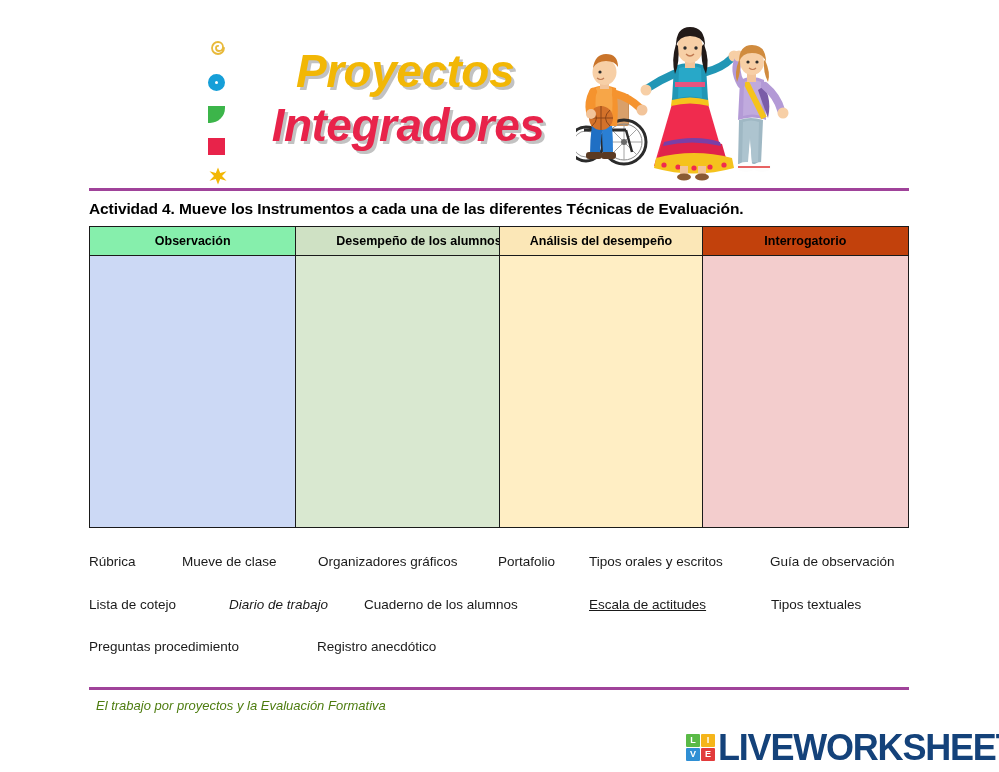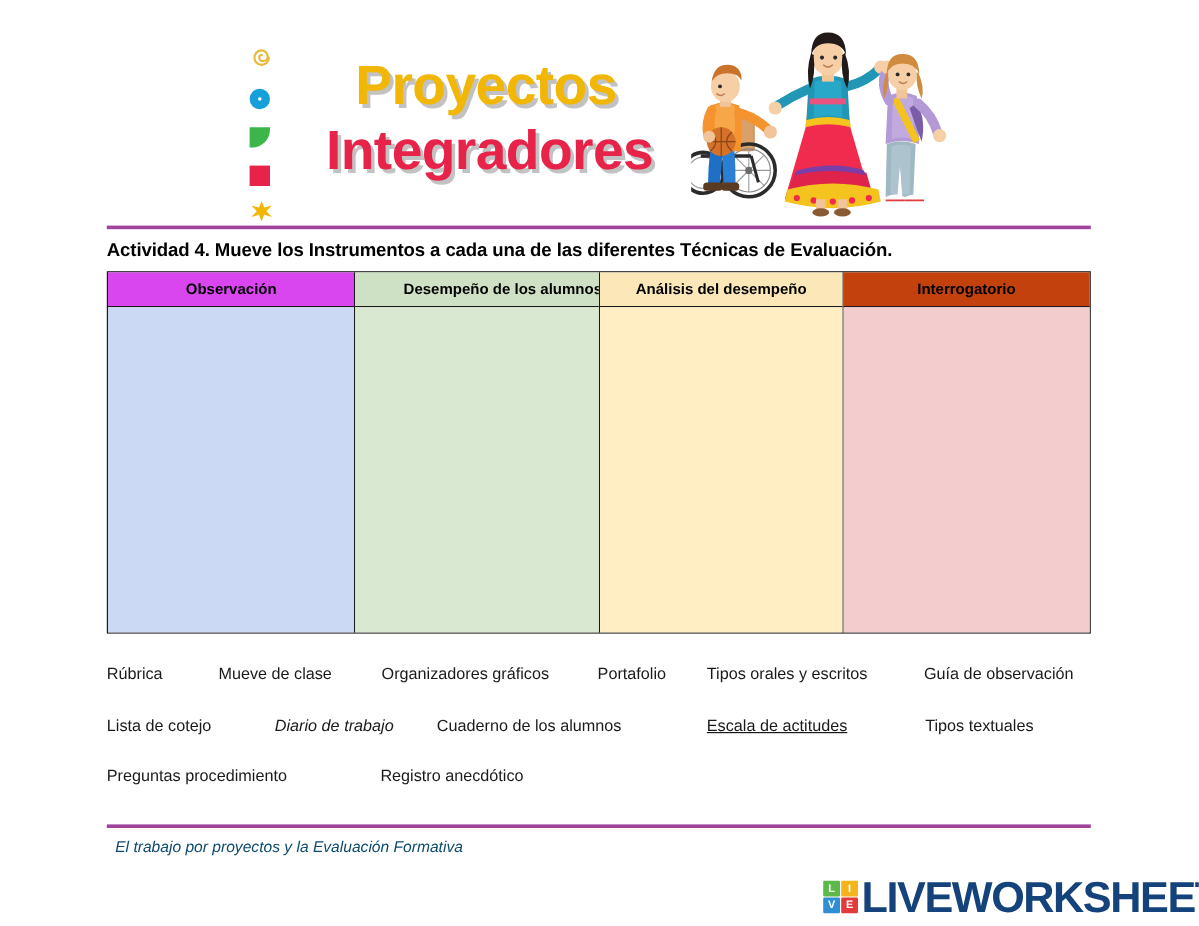--- a/index.html
+++ b/index.html
@@ -16,20 +16,21 @@
     font-family: "Liberation Sans", sans-serif;
     color: #1a1a1a;
   }
 
   
   .header {
     position: absolute;
     left: 0; top: 0;
     width: 943px;
     height: 186px;
+    font-style: italic;
   }
   .deco-col {
     position: absolute;
     left: 208px;
     top: 38px;
     width: 30px;
     height: 140px;
   }
   .deco {
     position: absolute;
@@ -390,21 +391,21 @@
     </g>
   </svg>
 </div>
 
 <div class="rule rule-top" style="background: rgb(160, 67, 154);"></div>
 
 <div class="activity-title">Actividad 4. Mueve los Instrumentos a cada una de las diferentes Técnicas de Evaluación.</div>
 
 <div class="drop-table">
   <div class="col col-0">
-    <div class="col-head" style="background: #d946ef;">Observación</div>
+    <div class="col-head" style="background: #86efac;">Observación</div>
     <div class="col-body" style="background: rgb(204, 217, 245);"></div>
   </div>
   <div class="col col-1">
     <div class="col-head" style="background: rgb(207, 225, 196); padding-left: 40px;">Desempeño de los alumnos</div>
     <div class="col-body" style="background: rgb(217, 232, 208);"></div>
   </div>
   <div class="col col-2">
     <div class="col-head" style="background: rgb(251, 231, 183);">Análisis del desempeño</div>
     <div class="col-body" style="background: rgb(255, 238, 196);"></div>
   </div>
@@ -431,21 +432,21 @@
       <span class="word" style="left: 682px;">Tipos textuales</span>
     </div>
   <div class="word-row word-row-2">
       <span class="word" style="left: 0px;">Preguntas procedimiento</span>
       <span class="word" style="left: 228px;">Registro anecdótico</span>
     </div>
 </div>
 
 <div class="rule rule-bottom" style="background: rgb(160, 67, 154);"></div>
 
-<div class="footer-note" style="color: #0c4a6e;">El trabajo por proyectos y la Evaluación Formativa</div>
+<div class="footer-note" style="color: #4d7c0f;">El trabajo por proyectos y la Evaluación Formativa</div>
 
 <div class="lw-logo">
   <div class="lw-squares">
     <div class="lw-sq lw-sq-l" style="background: rgb(90, 186, 71);">L</div>
     <div class="lw-sq lw-sq-i" style="background: rgb(245, 181, 26);">I</div>
     <div class="lw-sq lw-sq-v" style="background: rgb(47, 143, 212);">V</div>
     <div class="lw-sq lw-sq-e" style="background: rgb(226, 59, 59);">E</div>
   </div>
   <div class="lw-word" style="color: rgb(20, 66, 122);">LIVEWORKSHEETS</div>
 </div>

